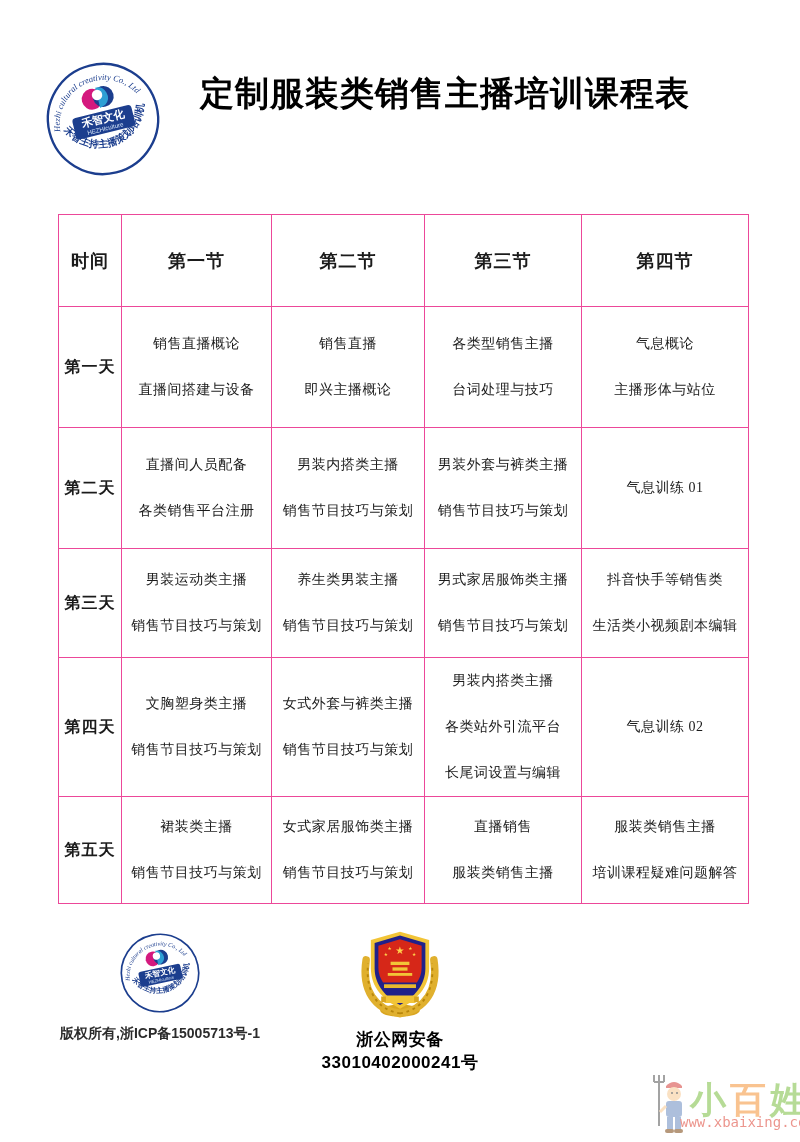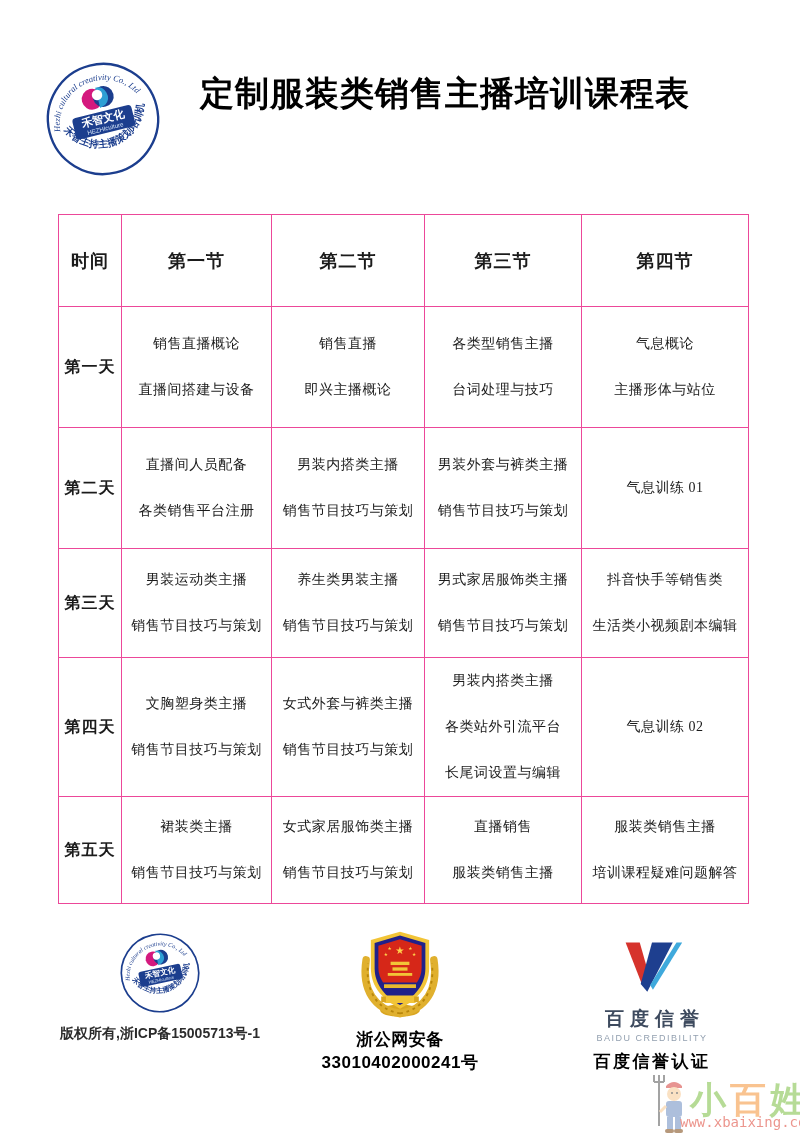--- a/index.html
+++ b/index.html
@@ -201,30 +201,20 @@
         <rect x="37" y="50" width="26" height="3"></rect>
         <rect x="33" y="62" width="34" height="4" fill="#e8b82e"></rect>
       </g>
       <rect x="33" y="74" width="34" height="8" rx="2" fill="#f2c437"></rect>
       <rect x="30" y="75" width="5" height="6" fill="#d9a520"></rect>
       <rect x="65" y="75" width="5" height="6" fill="#d9a520"></rect>
     </svg>
     <div class="police-text">浙公网安备 33010402000241号</div>
   </div>
 
-  <div class="footer-block footer-right">
-    <svg width="66" height="58" viewBox="0 0 70 60">
-      <polygon points="7,2 22,2 30,30 25,48" fill="#d6332c"></polygon>
-      <polygon points="35,2 57,2 30,54 23,46" fill="#1e3f8f"></polygon>
-      <polygon points="61,2 67,2 36,52 33,47" fill="#3fa9dc"></polygon>
-    </svg>
-    <div class="baidu-name">百度信誉</div>
-    <div class="baidu-en">BAIDU CREDIBILITY</div>
-    <div class="baidu-cert">百度信誉认证</div>
-  </div>
 
   <div class="watermark">
     <svg class="wm-farmer" width="38" height="62" viewBox="0 0 38 62">
       <g stroke="#6b6b6b" stroke-width="2" fill="none">
         <line x1="7" y1="8" x2="7" y2="52"></line>
         <line x1="2" y1="8" x2="12" y2="8"></line>
         <line x1="2" y1="8" x2="2" y2="1"></line>
         <line x1="7" y1="8" x2="7" y2="1"></line>
         <line x1="12" y1="8" x2="12" y2="1"></line>
       </g>

